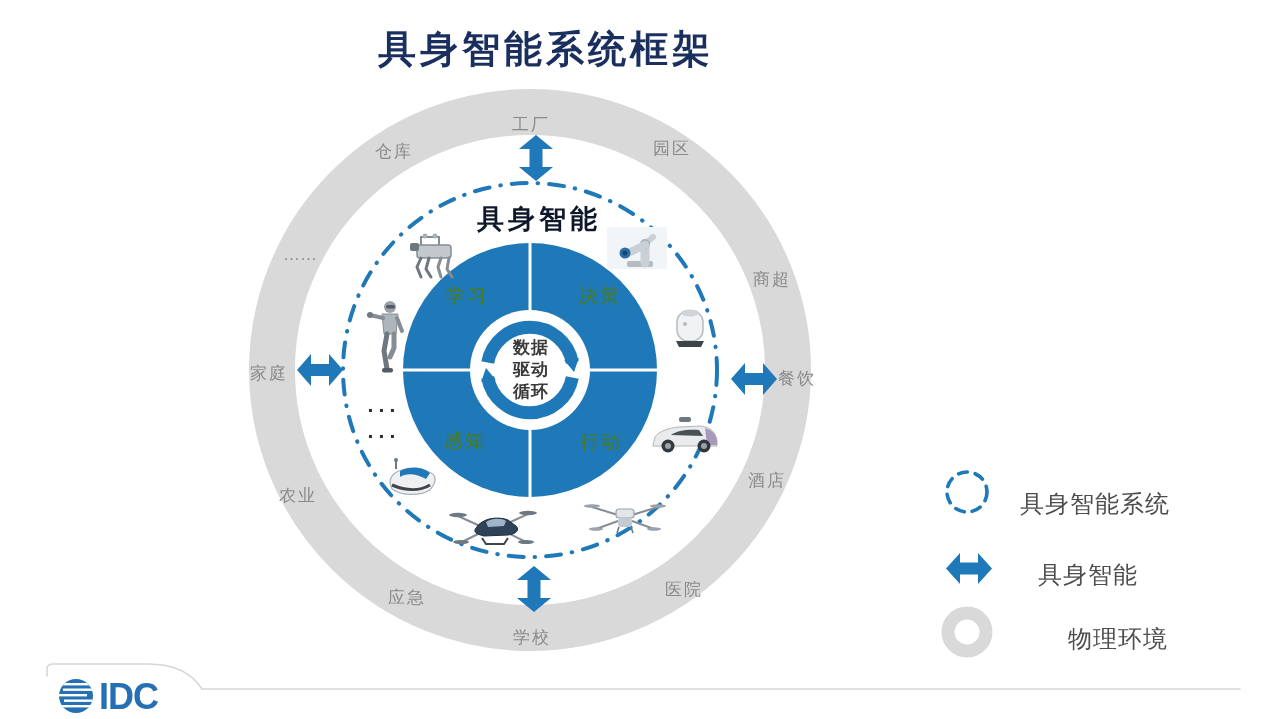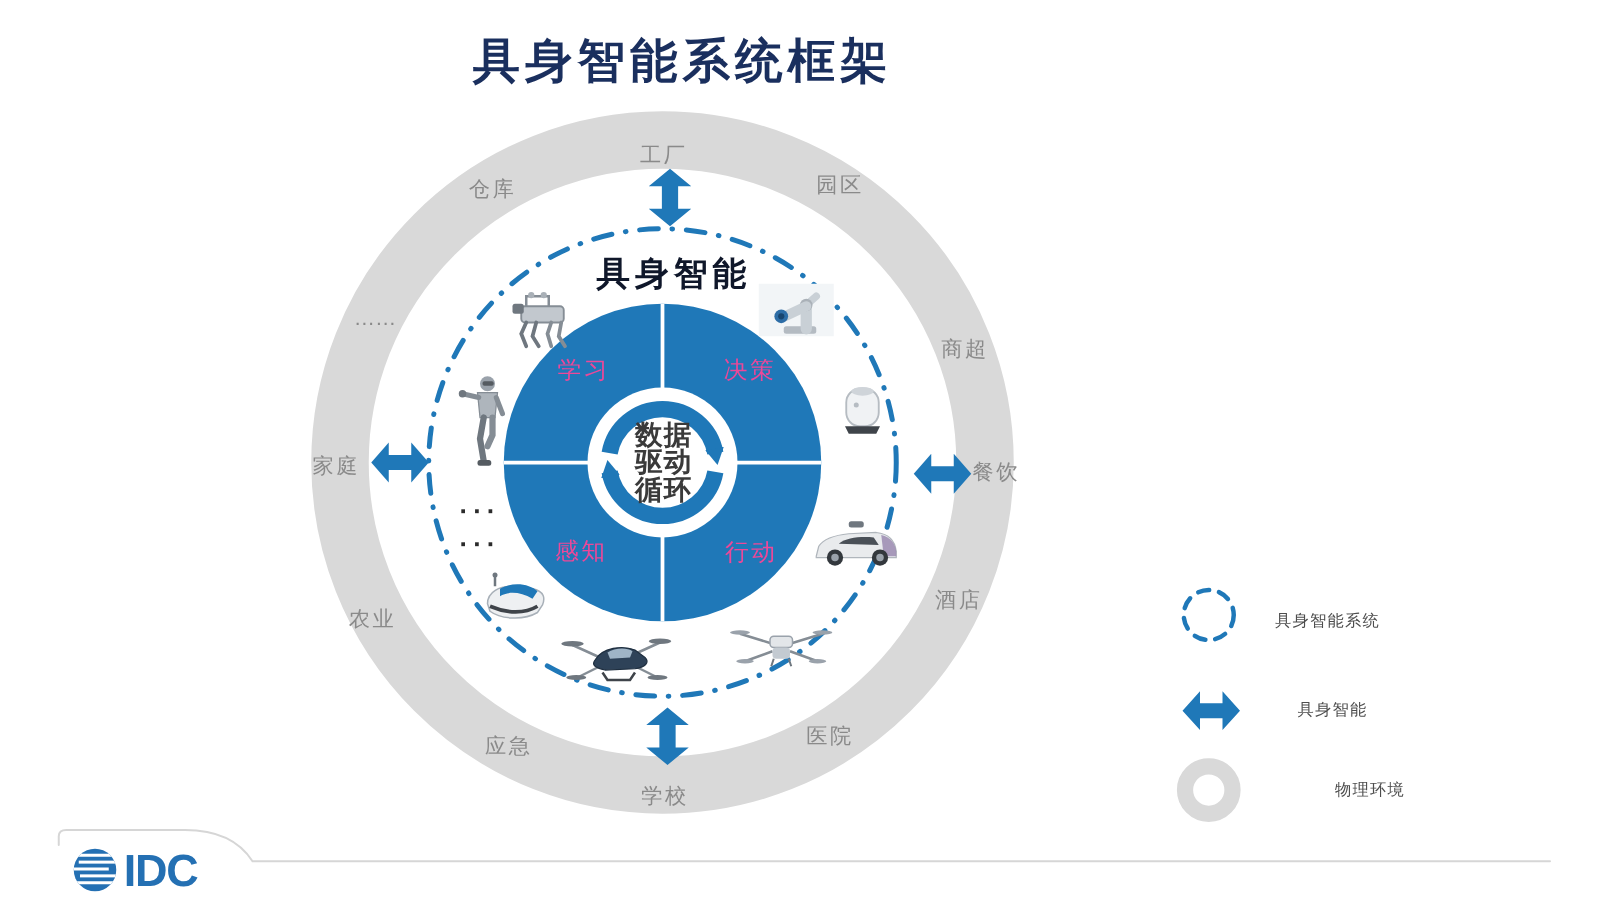--- a/index.html
+++ b/index.html
@@ -15,52 +15,52 @@
     left:546px;top:49px;font-size:38px;font-weight:bold;color:#1a2f5e;
     letter-spacing:4px;
   }
 
   
   .diagram-svg{left:248px;top:87px;width:564px;height:566px;}
 
   
   .ring-label{font-size:17px;color:#8a8a8a;letter-spacing:2px;}
   .rl0{left:531px;top:124px}.rl1{left:672px;top:148px}.rl2{left:772px;top:279px}
-  .rl3{left:797px;top:378px}.rl4{left:767px;top:480px}.rl5{left:664px;top:589px}
+  .rl3{left:797px;top:378px}.rl4{left:767px;top:480px}.rl5{left:684px;top:589px}
   .rl6{left:532px;top:637px}.rl7{left:407px;top:597px}.rl8{left:298px;top:495px}
   .rl9{left:269px;top:373px}.rl10{left:300px;top:255px;letter-spacing:0}.rl11{left:394px;top:151px}
 
   
   .inner-title{left:539px;top:219px;font-size:27px;font-weight:bold;color:#0f172a;letter-spacing:4px;}
 
   
-  .quad-label{font-size:19px;color:#ec4899;letter-spacing:2px;}
+  .quad-label{font-size:19px;color:#4d7c0f;letter-spacing:2px;}
   .q0{left:467px;top:296px}.q1{left:600px;top:296px}.q2{left:465px;top:441px}.q3{left:601px;top:442px}
 
   
-  .cycle-text{left:531px;top:370px;font-size:22px;line-height:22px;
+  .cycle-text{left:531px;top:370px;font-size:17px;line-height:22px;
     font-weight:bold;color:#3a3a3a;letter-spacing:1px;}
 
   
   .inner-dots{font-size:21px;font-weight:bold;color:#2b2b2b;letter-spacing:4px;}
   .ie0{left:384px;top:410px}.ie1{left:384px;top:436px}
 
   
   .robot{position:absolute;}
   .rb0{left:405px;top:227px;width:58px;height:56px}
   .rb1{left:605px;top:225px;width:64px;height:46px}
   .rb2{left:366px;top:299px;width:44px;height:76px}
   .rb3{left:670px;top:307px;width:40px;height:42px}
   .rb4{left:649px;top:415px;width:72px;height:42px}
   .rb5{left:386px;top:457px;width:54px;height:46px}
   .rb6{left:446px;top:502px;width:94px;height:48px}
   .rb7{left:584px;top:497px;width:82px;height:40px}
 
   
-  .legend-label{position:absolute;font-size:13px;color:#4d4d4d;letter-spacing:1px;}
+  .legend-label{position:absolute;font-size:24px;color:#4d4d4d;letter-spacing:1px;}
   .ll0{left:1020px;top:488px}.ll1{left:1038px;top:559px}.ll2{left:1068px;top:623px}
   .li0{left:944px;top:469px;width:46px;height:46px}
   .li1{left:945px;top:552px;width:48px;height:33px}
   .li2{left:941px;top:606px;width:52px;height:52px}
 
   
   .footer-line{left:0;top:660px;width:1280px;height:36px;}
   .idc-globe{left:57px;top:677px;width:38px;height:38px;}
   .idc-text{left:99px;top:676px;font-size:36px;font-weight:bold;color:#2470b3;letter-spacing:-1px;}
 </style>

